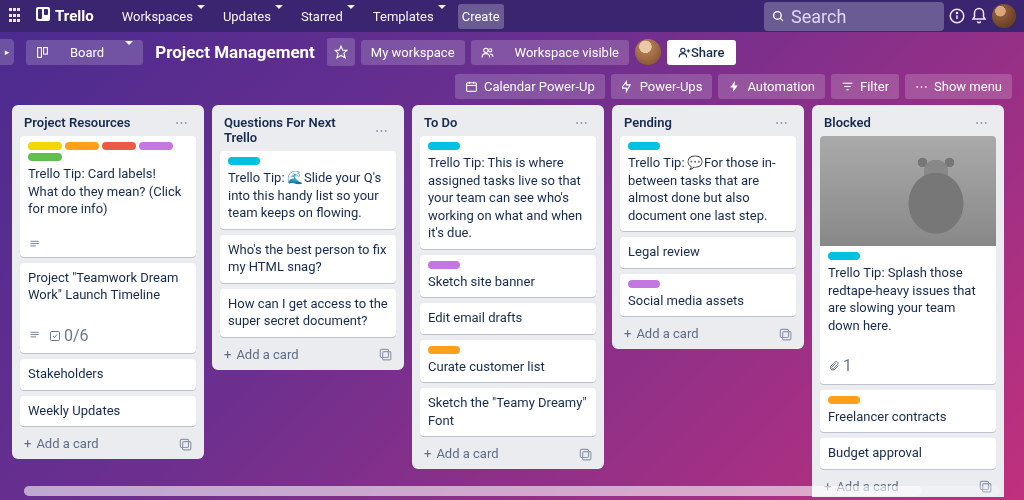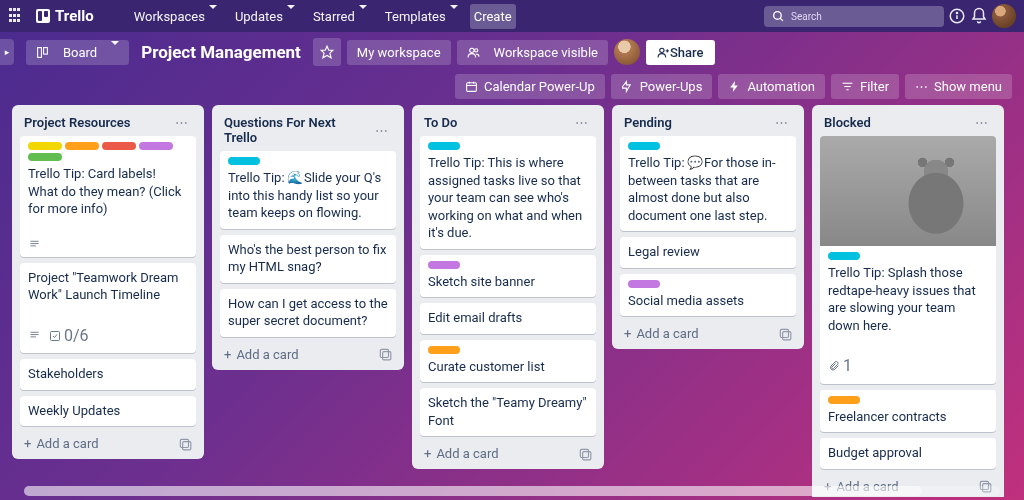--- a/index.html
+++ b/index.html
@@ -1,37 +1,37 @@
 <!DOCTYPE html>
 <html><head>
 <meta charset="utf-8">
 <style>
 *{box-sizing:border-box;margin:0;padding:0;font-family:-apple-system,BlinkMacSystemFont,'Segoe UI',Roboto,sans-serif}
 body{width:1024px;height:500px;overflow:hidden;background:linear-gradient(135deg,#4a2b8f 0%,#6b2f8f 40%,#c0307d 100%)}
 .topnav{height:32px;background:#3a2570;display:flex;align-items:center;padding:0 8px;gap:4px;color:#fff;font-size:13px}
 .apps-icon{width:16px;height:16px;display:grid;grid-template-columns:repeat(3,3px);gap:1px}
 .apps-icon span{background:#fff;width:3px;height:3px}
-.logo{display:flex;align-items:center;gap:5px;font-weight:700;font-size:15px;margin:0 28px 0 6px}
+.logo{display:flex;gap:5px;font-weight:700;font-size:15px;margin:0 16px 0 6px}
 .logo-icon{width:14px;height:14px;background:#fff;border-radius:2px;position:relative}
 .logo-icon::before,.logo-icon::after{content:"";position:absolute;background:#3a2570;width:4px;border-radius:1px;top:2px}
 .logo-icon::before{left:2px;height:10px}
 .logo-icon::after{right:2px;height:6px}
 .nav-item{padding:4px 8px;border-radius:3px;display:flex;align-items:center;gap:4px;cursor:pointer;opacity:.95}
 .create-btn{background:rgba(255,255,255,.25);padding:5px 4px;border-radius:3px;cursor:pointer}
 .spacer{flex:1}
 .search{background:rgba(255,255,255,.25);border-radius:4px;padding:4px 8px;width:180px;display:flex;align-items:center;gap:6px;font-size:13px}
-.search input{background:none;border:none;outline:none;color:#d946ef;font-size:10px;width:100%}
+.search input{background:none;border:none;outline:none;color:#d946ef;font-size:18px;width:100%}
 .search input::placeholder{color:#e0d5f5}
 .icn{width:18px;height:18px;display:flex;align-items:center;justify-content:center;font-size:14px;cursor:pointer;opacity:.9}
 .avatar{width:24px;height:24px;border-radius:50%;background:radial-gradient(circle at 35% 30%,#d9a77a 22%,#8b5a3c 24%,#6b4226 70%);cursor:pointer}
 .chev::after{content:"";border:4px solid transparent;border-top-color:#fff;margin-top:4px}
 
 .boardbar{height:40px;display:flex;align-items:center;padding:0 12px;gap:6px;color:#fff;font-size:14px}
 .collapse-btn{width:14px;height:26px;background:rgba(255,255,255,.18);border-radius:0 4px 4px 0;display:flex;align-items:center;justify-content:center;font-size:9px;cursor:pointer;margin-left:-12px;margin-right:6px}
-.bb-btn{background:rgba(255,255,255,.18);padding:5px 10px;border-radius:3px;display:flex;align-items:center;gap:14px;cursor:pointer;font-size:13px}
+.bb-btn{background:rgba(255,255,255,.18);padding:5px 10px;border-radius:3px;display:flex;align-items:center;gap:21px;cursor:pointer;font-size:13px}
 .title{font-size:17px;font-weight:700;padding:0 6px}
 .star{width:28px;height:28px;display:flex;align-items:center;justify-content:center;background:rgba(255,255,255,.18);border-radius:3px;cursor:pointer}
 .share-btn{background:#fff;color:#172b4d;padding:5px 11px;border-radius:3px;display:flex;align-items:center;cursor:pointer;font-weight:500;font-size:13px}
 .sm-avatar{width:26px;height:26px;border-radius:50%;background:radial-gradient(circle at 40% 30%,#e8c9a8 25%,#b07850 27%,#7a4a2a);cursor:pointer}
 
 .actionbar{display:flex;justify-content:flex-end;padding:2px 12px 6px;gap:6px}
 .ab-btn{background:rgba(255,255,255,.18);color:#fff;padding:5px 10px;border-radius:3px;display:flex;align-items:center;gap:6px;cursor:pointer;font-size:13px}
 
 .board{display:flex;gap:8px;padding:0 12px 12px;overflow-x:auto;height:calc(500px - 32px - 40px - 36px);align-items:flex-start}
 .list{background:#ebecf0;border-radius:6px;width:192px;flex-shrink:0;padding:8px;display:flex;flex-direction:column;gap:6px}

